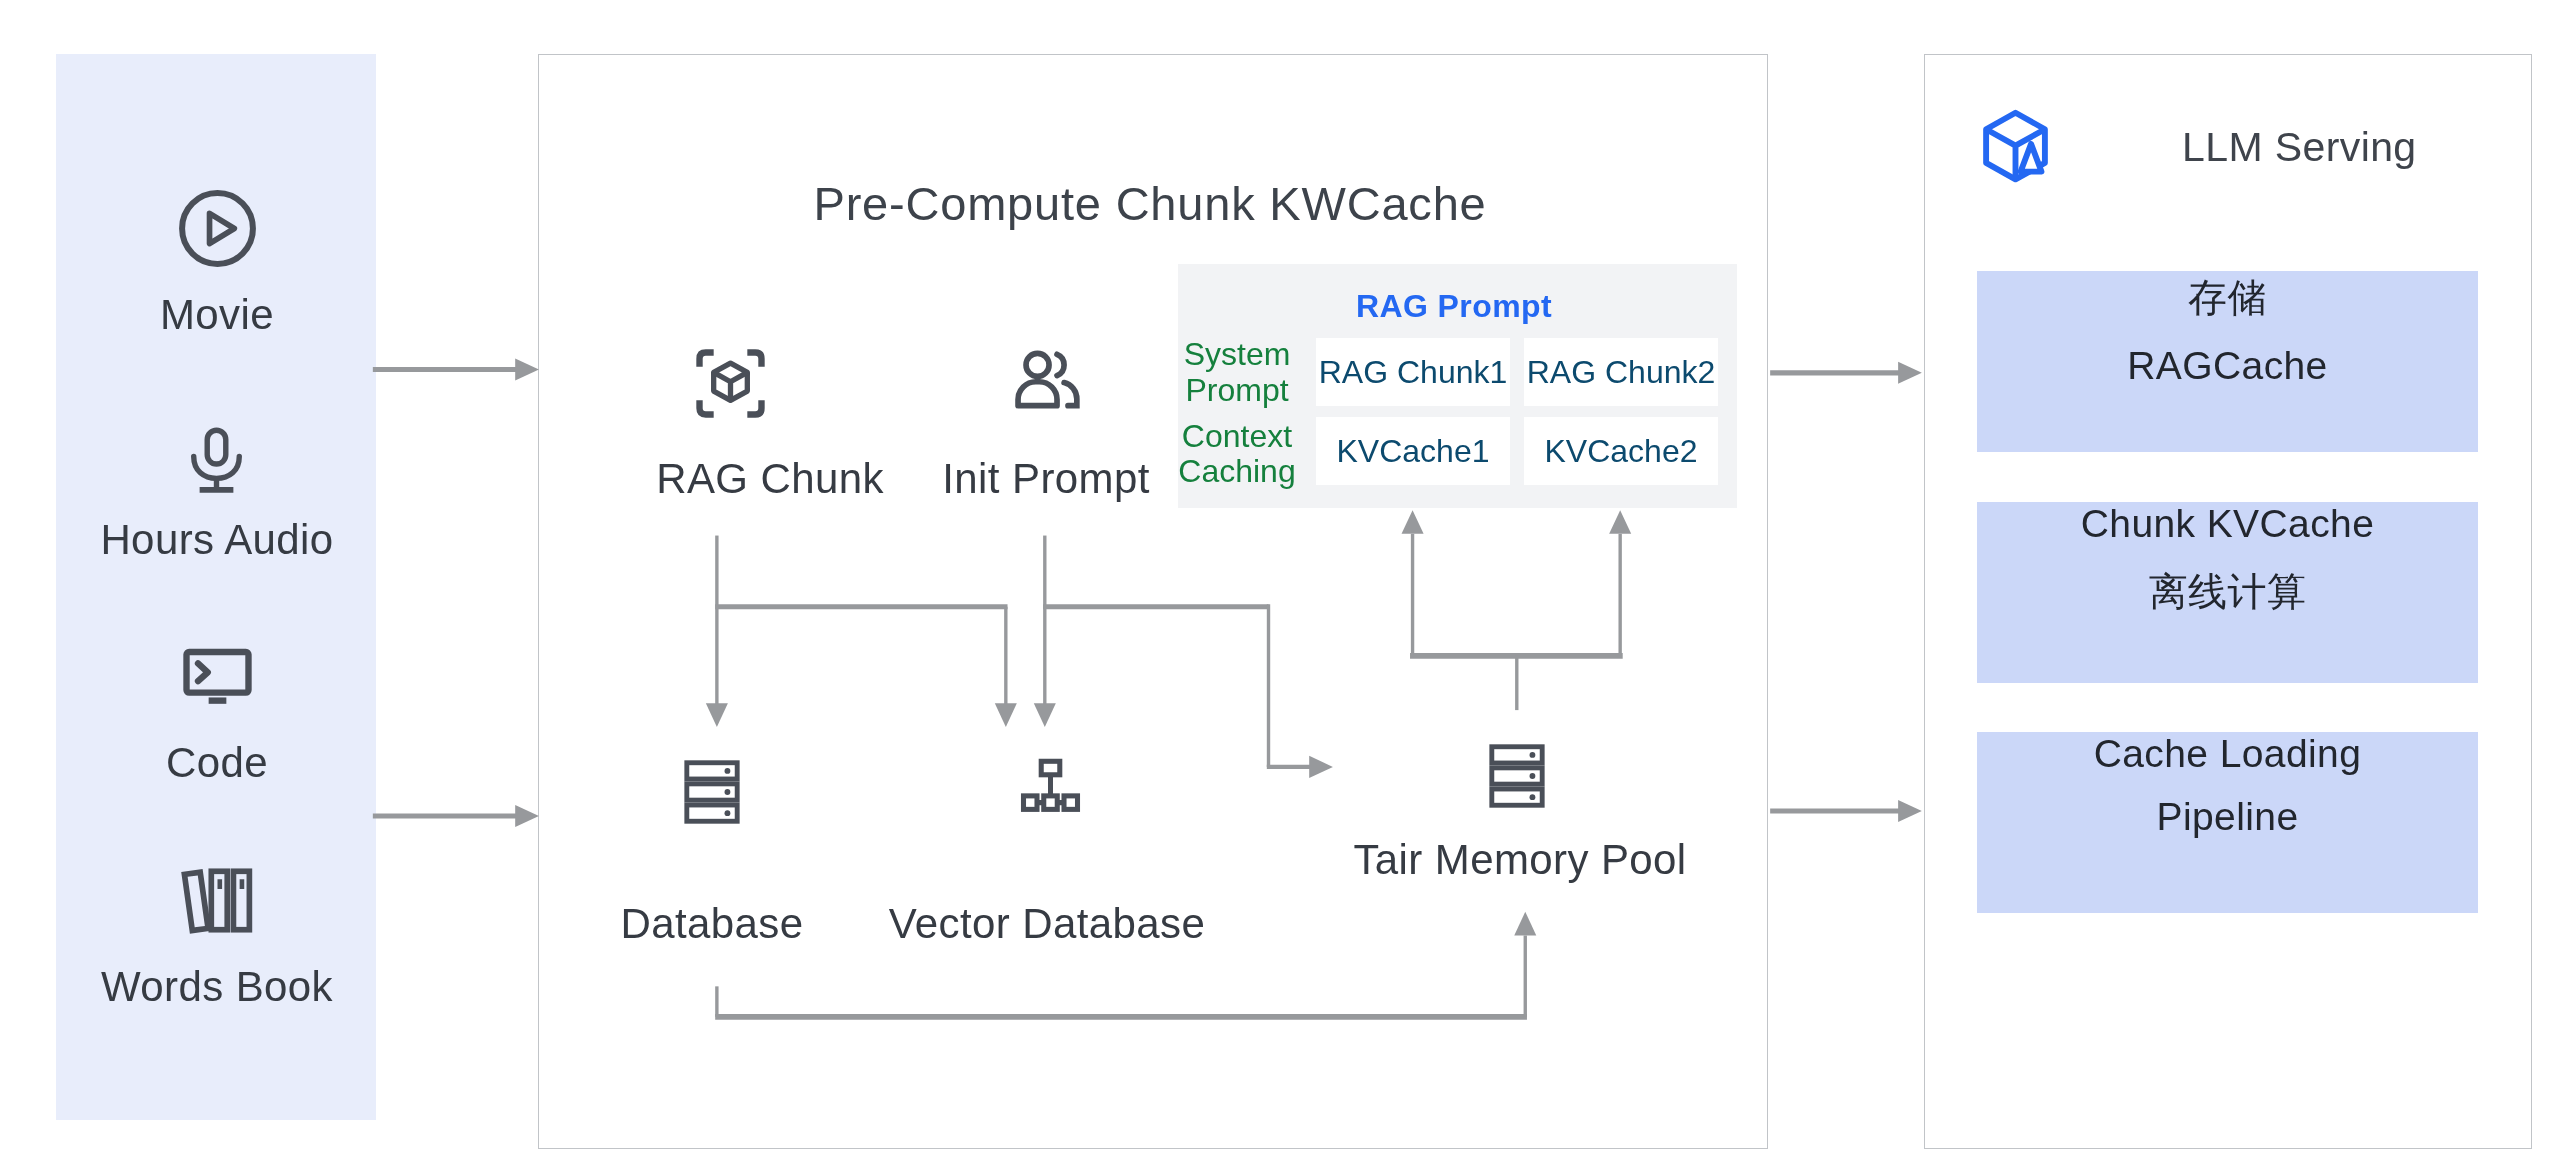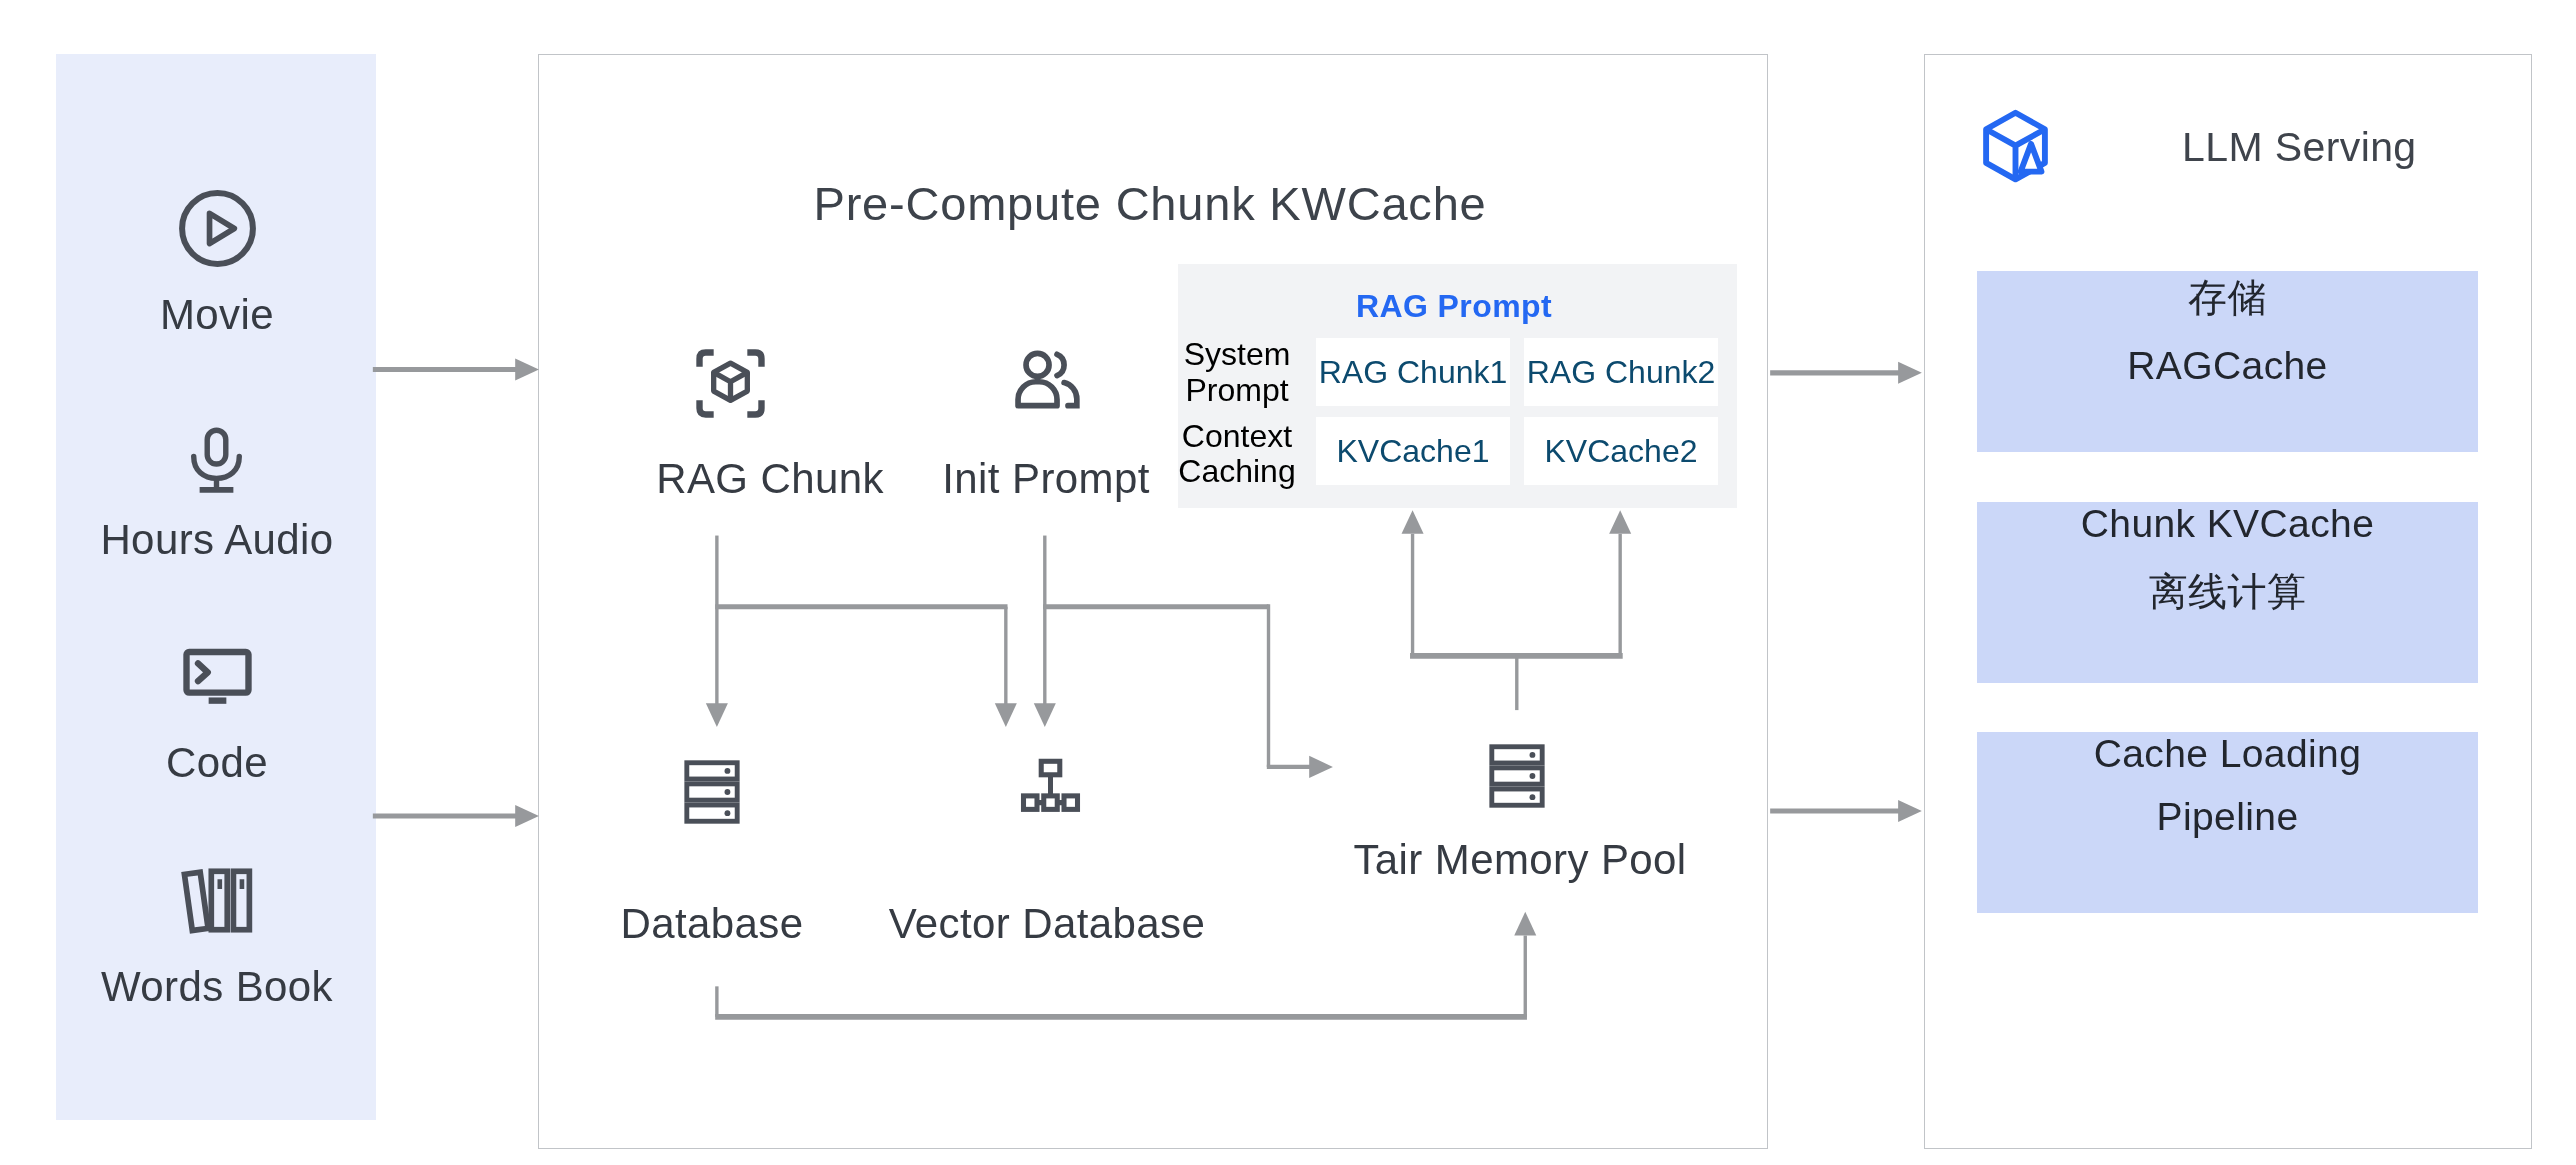--- a/index.html
+++ b/index.html
@@ -16,21 +16,21 @@
   .title{font-size:47px;color:#3D434B;letter-spacing:0.8px;}
   .hdr{font-size:41px;color:#3F444C;letter-spacing:0.4px;}
 
   .icon{position:absolute;color:#4A4F58;}
   .icon svg{display:block;width:100%;height:100%;}
   .logo{color:#2468F2;}
 
   .ragpanel{position:absolute;left:1178px;top:264px;width:559px;height:244px;background:#F2F3F5;}
   .ragtitle{font-size:32px;font-weight:600;color:#2468F2;letter-spacing:0.4px;}
   .cell{position:absolute;width:194px;height:68px;background:#ffffff;display:flex;align-items:center;justify-content:center;font-size:32px;color:#0c4a6e;}
-  .rowlbl{font-size:32px;color:#000000;}
+  .rowlbl{font-size:32px;color:#15803d;}
 
   .bluebox{position:absolute;left:1977px;width:501px;height:181px;background:#CBD7F8;display:flex;flex-direction:column;align-items:center;justify-content:flex-start;gap:18.6px;}
   .bluebox div{font-size:39px;color:#22262E;letter-spacing:0.4px;}
 
   svg.overlay{position:absolute;left:0;top:0;width:2576px;height:1166px;pointer-events:none;}
   .arrowline{stroke:#97999C;fill:none;}
   .arrowhead{fill:#97999C;stroke:none;}
 </style>
 </head>
 <body>

